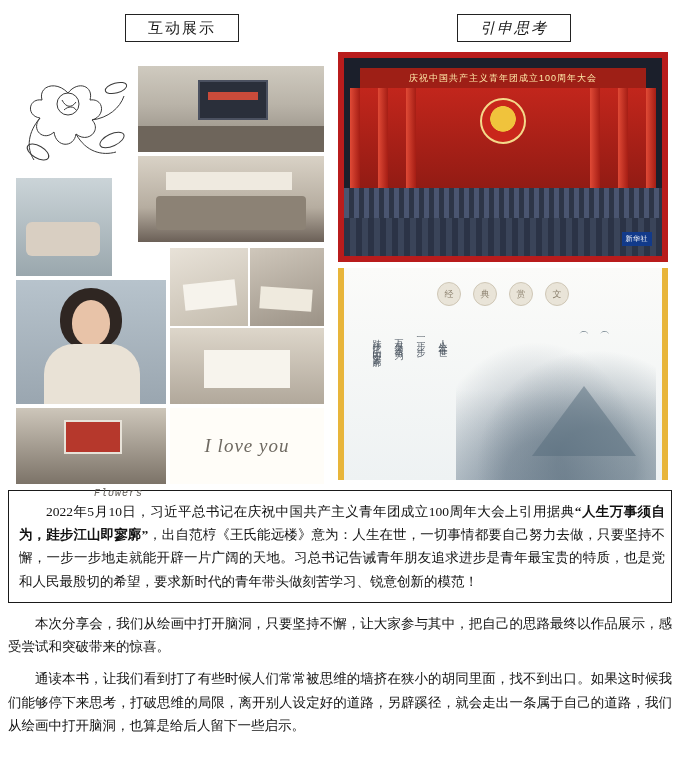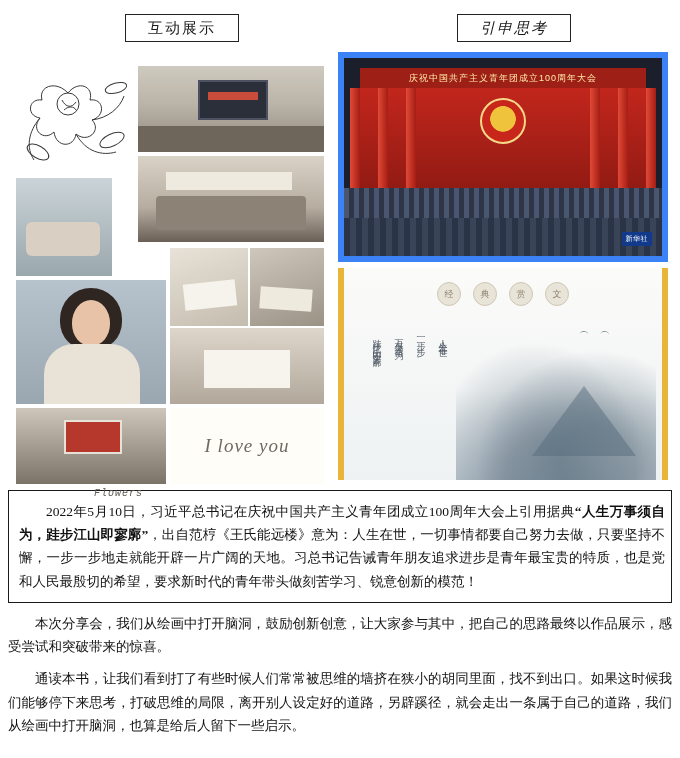--- a/index.html
+++ b/index.html
@@ -194,21 +194,21 @@
     font-size: 10px;
     color: #5d5953;
     letter-spacing: 1px;
   }
 
   
   .conf {
     position: relative;
     width: 330px;
     height: 210px;
-    border: 6px solid #3b82f6;
+    border: 6px solid #b91c1c;
     box-sizing: border-box;
     background: #1b1f2b;
     overflow: hidden;
   }
   .conf .banner {
     position: absolute; left: 16px; top: 10px; right: 16px; height: 20px;
     background: #9e1f16;
     color: #ffe9a8;
     font-size: 9px;
     display: flex; align-items: center; justify-content: center;
@@ -421,18 +421,18 @@
       </div>
 
     </div>
   </div>
 
   <div class="text-wrap">
     <div class="quote-box">
       <p class="body"><span>2022年5月10日，习近平总书记在庆祝中国共产主义青年团成立100周年大会上引用据典</span><span class="bold-quote">“人生万事须自为，跬步江山即寥廓”</span><span>，出自范梈《王氏能远楼》意为：人生在世，一切事情都要自己努力去做，只要坚持不懈，一步一步地走就能开辟一片广阔的天地。习总书记告诫青年朋友追求进步是青年最宝贵的特质，也是党和人民最殷切的希望，要求新时代的青年带头做刻苦学习、锐意创新的模范！</span></p>
     </div>
     <div class="after-box">
-      <p class="body">本次分享会，我们从绘画中打开脑洞，鼓励创新创意，让大家参与其中，把自己的思路最终以作品展示，感受尝试和突破带来的惊喜。</p>
+      <p class="body">本次分享会，我们从绘画中打开脑洞，只要坚持不懈，让大家参与其中，把自己的思路最终以作品展示，感受尝试和突破带来的惊喜。</p>
       <p class="body">通读本书，让我们看到打了有些时候人们常常被思维的墙挤在狭小的胡同里面，找不到出口。如果这时候我们能够停下来思考，打破思维的局限，离开别人设定好的道路，另辟蹊径，就会走出一条属于自己的道路，我们从绘画中打开脑洞，也算是给后人留下一些启示。</p>
     </div>
   </div>
 
 </div>
 
 </body></html>

